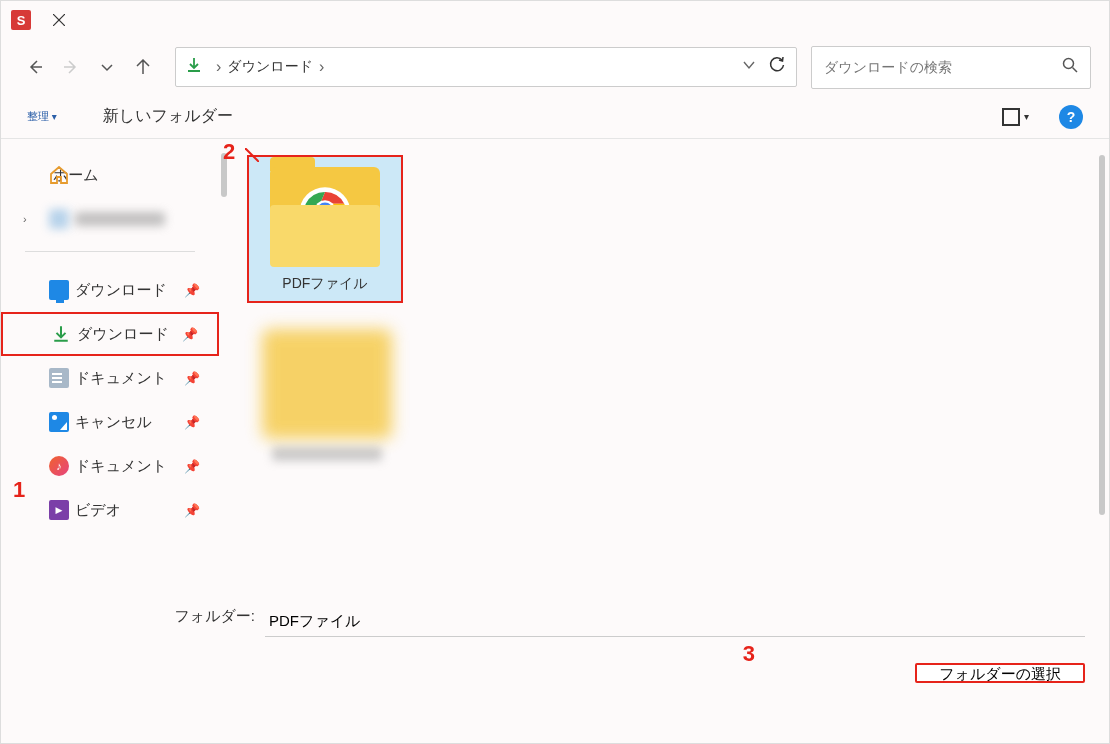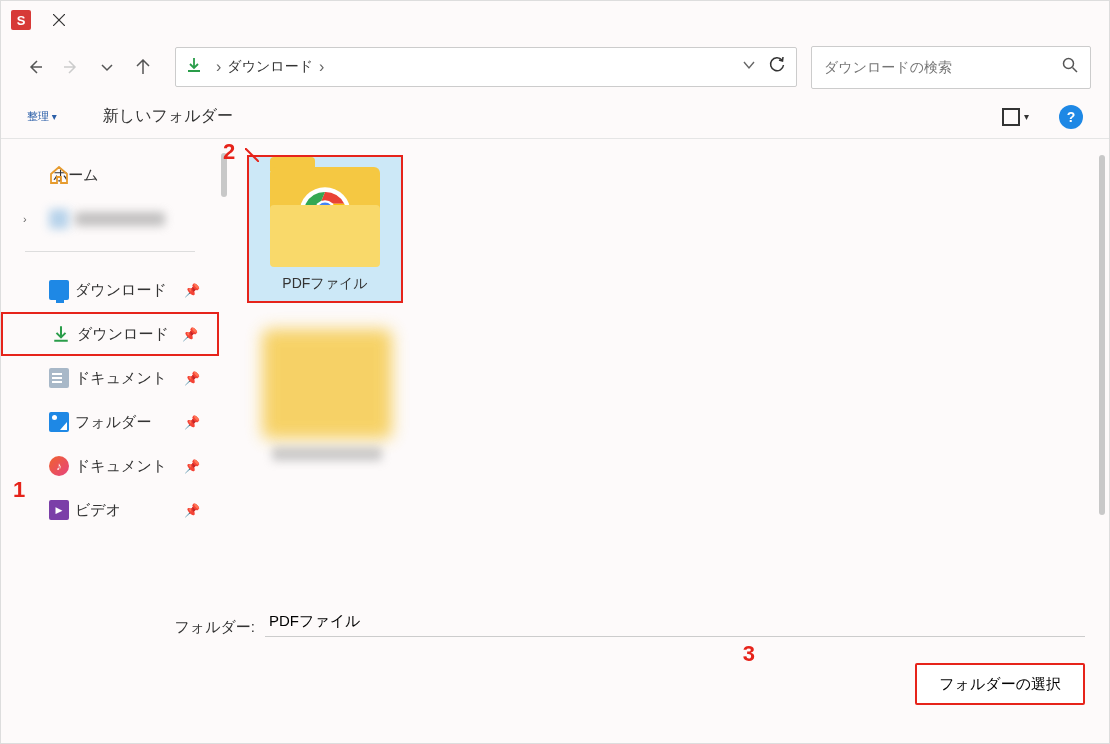--- a/index.html
+++ b/index.html
@@ -70,26 +70,26 @@
     .folder-label { font-size: 14px; color: #333; }
     .annot-2 { position: absolute; left: 4px; top: 0; color: #e6231a; font-weight: bold; font-size: 22px; }
     .annot-2-line { position: absolute; left: 26px; top: 9px; width: 14px; height: 14px; }
 
     .blurred-folder { width: 160px; padding: 8px 0; margin-top: 8px; }
     .blurred-folder .bf-visual { width: 130px; height: 110px; margin: 0 auto 8px; background: #f5c842; border-radius: 8px; filter: blur(8px); opacity: 0.8; }
     .blurred-folder .bf-label { width: 110px; height: 14px; margin: 0 auto; background: #999; border-radius: 3px; filter: blur(5px); opacity: 0.5; }
     .main-scroll { position: absolute; right: 4px; top: 16px; width: 6px; height: 360px; background: #c8c8c8; border-radius: 3px; }
 
     .footer { padding: 20px 24px 16px 24px; }
-    .folder-row { display: flex; align-items: flex-end; margin-bottom: 26px; }
+    .folder-row { display: flex; align-items: flex-start; margin-bottom: 26px; }
     .folder-row-label { width: 240px; text-align: right; font-size: 15px; color: #333; padding-right: 10px; }
     .folder-input { flex: 1; border: none; border-bottom: 1px solid #ccc; font-size: 15px; padding: 6px 4px; outline: none; background: transparent; }
     .button-row { display: flex; justify-content: flex-end; gap: 14px; position: relative; }
     .annot-3 { position: absolute; right: 330px; top: -22px; color: #e6231a; font-weight: bold; font-size: 22px; }
-    .btn { height: 42px; padding: 0 24px; border: 1px solid #bbb; background: #fff; font-size: 15px; cursor: pointer; border-radius: 2px; }
+    .btn { height: 20px; padding: 0 24px; border: 1px solid #bbb; background: #fff; font-size: 15px; cursor: pointer; border-radius: 2px; }
     .btn.primary { border: 2px solid #e6231a; padding: 0 22px; }
   </style>
 </head>
 <body>
 
 <div class="title-bar">
   <div class="app-icon">S</div>
   <div class="close-btn">
     <svg viewBox="0 0 12 12">
         <line x1="0" y1="0" x2="12" y2="12" stroke="#333" stroke-width="1.2"></line>
@@ -185,21 +185,21 @@
       <span class="side-label">ダウンロード</span>
       <span class="pin">📌</span>
     </div>
     <div class="side-item">
       <span class="side-icon icon-doc"></span>
       <span class="side-label">ドキュメント</span>
       <span class="pin">📌</span>
     </div>
     <div class="side-item">
       <span class="side-icon icon-pic"></span>
-      <span class="side-label">フォルダー</span>
+      <span class="side-label">キャンセル</span>
       <span class="pin">📌</span>
     </div>
     <div class="side-item">
       <span class="side-icon icon-music">♪</span>
       <span class="side-label">ドキュメント</span>
       <span class="pin">📌</span>
     </div>
     <div class="side-item">
       <span class="side-icon icon-video">▶</span>
       <span class="side-label">ビデオ</span>

